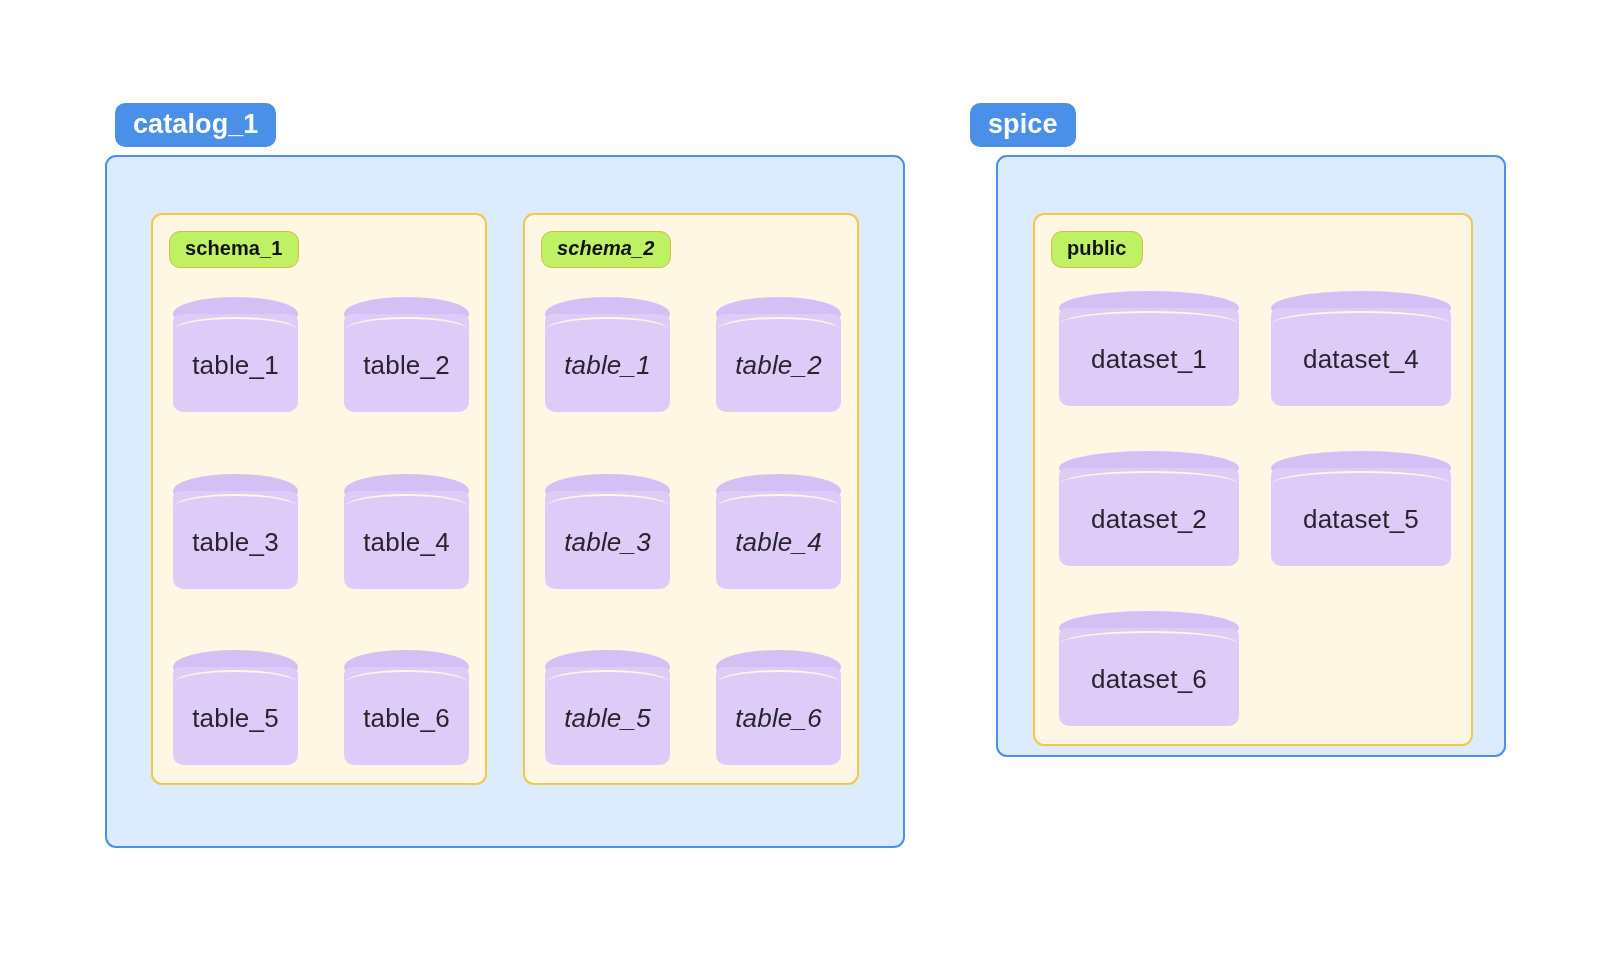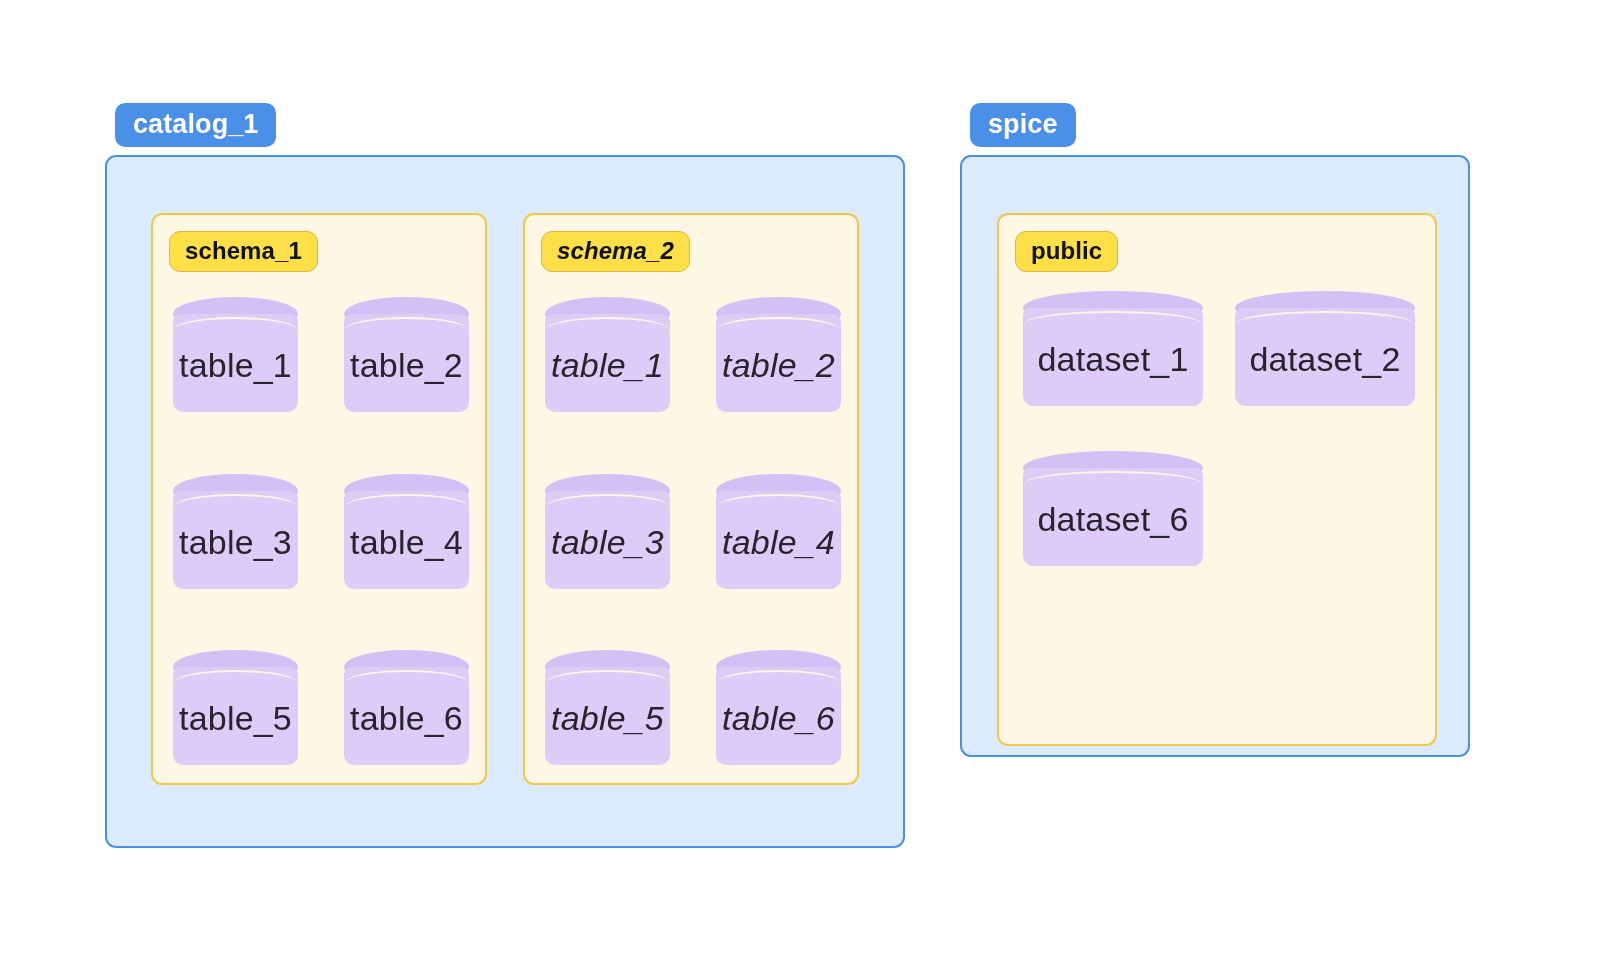--- a/index.html
+++ b/index.html
@@ -58,24 +58,24 @@
     position: absolute;
     background: #fdf7e4;
     border: 2px solid #f2c84b;
     border-radius: 11px;
     box-sizing: border-box;
   }
   .schema-badge {
     position: absolute;
     top: 16px;
     left: 16px;
-    background: #fde047;
+    background: #bef264;
     border: 1.5px solid #e0b63c;
     color: #111111;
-    font-size: 24px;
+    font-size: 20px;
     font-weight: 700;
     letter-spacing: 0.1px;
     padding: 6px 15px 8px 15px;
     border-radius: 11px;
     line-height: 1.05;
     white-space: nowrap;
     box-sizing: border-box;
   }
 
   
@@ -129,21 +129,21 @@
     top: 0;
     width: 100%;
     height: 100%;
     display: flex;
     align-items: center;
     justify-content: center;
     padding-top: 22px;
     box-sizing: border-box;
     z-index: 4;
     color: #28242e;
-    font-size: 34px;
+    font-size: 26px;
     font-weight: 400;
     letter-spacing: 0.2px;
     white-space: nowrap;
   }
 </style>
 </head>
 <body>
 
 <div id="canvas">
 
@@ -257,44 +257,56 @@
         </div>
       </div>
 
     </div>
   </div>
 
   <div class="catalog" style="left:960px; top:103px; width:510px; height:745px;padding-left:32px;">
 
     <div class="catalog-badge">spice</div>
 
-    <div class="catalog-body" style="width:510px; height:602px;">
+    <div class="catalog-body" style="width:510px; height:602px;margin-left:36px;">
 
       <div class="schema" style="left:35px; top:56px; width:440px; height:533px;">
         <div class="schema-badge">public</div>
 
         <div class="cyl-grid" style="left:24px; top:76px; width:392px; height:435px;
                     grid-template-columns:180px 180px; grid-template-rows:115px 115px 115px;
                     column-gap:32px; row-gap:45px;gap:11px;">
 
           <div class="cyl">
             <div class="cyl-top"></div>
             <div class="cyl-body"></div>
             <div class="cyl-rim"></div>
             <div class="cyl-label">dataset_1</div>
           </div>
 
+          <div class="cyl">
+            <div class="cyl-top"></div>
+            <div class="cyl-body"></div>
+            <div class="cyl-rim"></div>
+            <div class="cyl-label">dataset_4</div>
+          </div>
 
           <div class="cyl">
             <div class="cyl-top"></div>
             <div class="cyl-body"></div>
             <div class="cyl-rim"></div>
             <div class="cyl-label">dataset_2</div>
           </div>
 
+          <div class="cyl">
+            <div class="cyl-top"></div>
+            <div class="cyl-body"></div>
+            <div class="cyl-rim"></div>
+            <div class="cyl-label">dataset_5</div>
+          </div>
 
 
           <div class="cyl">
             <div class="cyl-top"></div>
             <div class="cyl-body"></div>
             <div class="cyl-rim"></div>
             <div class="cyl-label">dataset_6</div>
           </div>
 
         </div>

